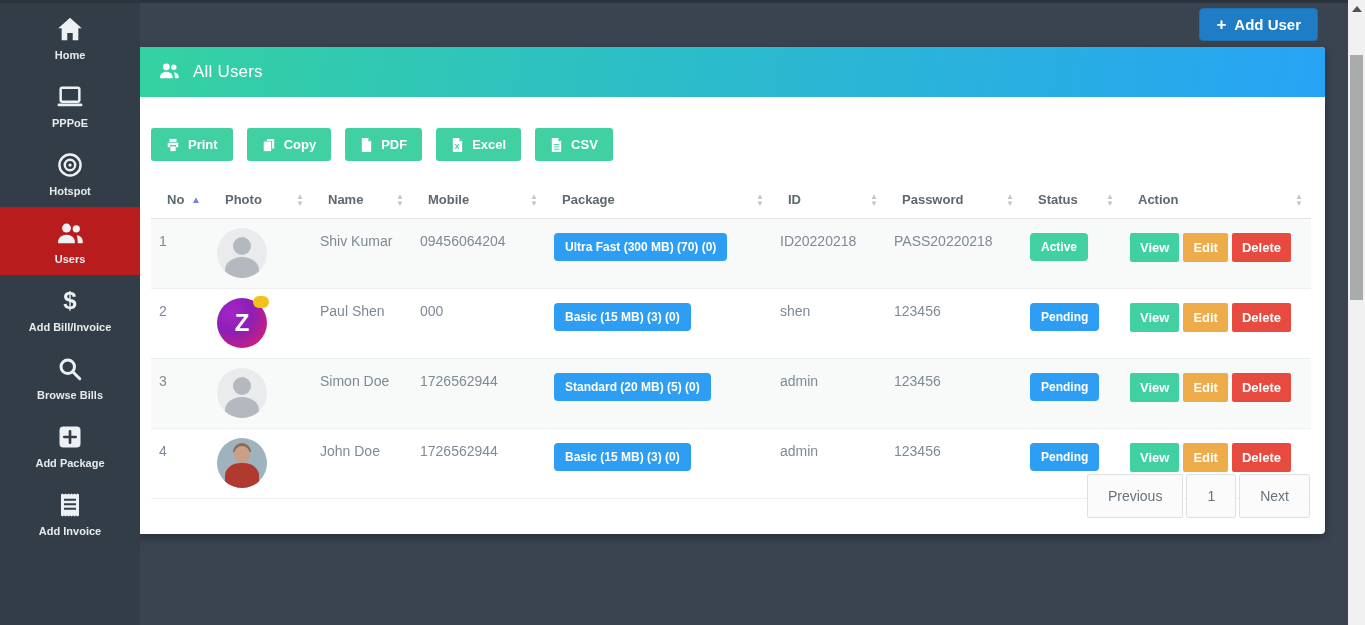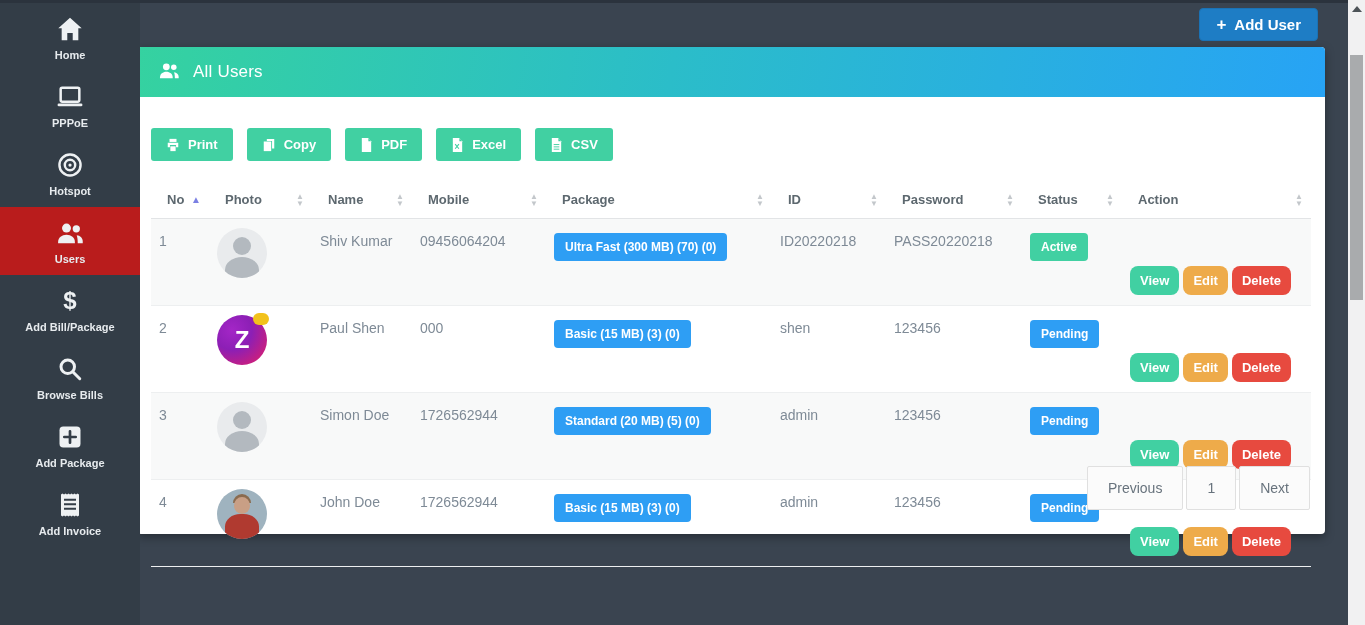--- a/index.html
+++ b/index.html
@@ -118,28 +118,28 @@
   
   .badge {
     display:inline-block; color:#fff; font-size:12px; font-weight:bold;
     padding:7px 11px; border-radius:4px; white-space:nowrap;
   }
   .badge-blue { background:#2e9ef4; }
   .badge-green { background:#41d0a2; }
   .act-btn {
     display:inline-block; color:#fff; font-size:13px; font-weight:bold; border:none;
     font-family:"Liberation Sans", sans-serif;
-    padding:7px 10px; border-radius:8px; margin-right:4px; cursor:pointer;
+    padding:7px 10px; border-radius:2px; margin-right:4px; cursor:pointer;
   }
   .act-view { background:#41d0a2; }
-  .act-edit { background:#eeab4a;margin-top:33px; }
+  .act-edit { background:#eeab4a; }
   .act-delete { background:#e74a3f; }
 
   
-  .pagination { position:absolute; right:15px; bottom:24px; display:flex; gap:3px;padding-left:20px; }
+  .pagination { position:absolute; right:15px; bottom:16px; display:flex; gap:3px;padding-left:20px; }
   .page-btn {
     border:1px solid #e0e0e0; background:#fbfbfb; color:#68737d; font-size:14px;
     font-family:"Liberation Sans", sans-serif;
     padding:13px 20px; border-radius:2px; cursor:pointer; min-width:48px; text-align:center;
   }
 
   
   .scrollbar {
     position:absolute; right:0; top:0; width:17px; height:625px; background:#f1f1f2; z-index:10;
   }
@@ -193,21 +193,21 @@
           <path d="M1.5 14.5c0-3.2 2.7-5.3 6-5.3s6 2.1 6 5.3v.8h-12z"></path>
           <path d="M14.8 9.6c2.4.2 4.3 1.9 4.3 4.3v1.4h-3.6v-1c0-1.8-.3-3.4-.7-4.7z"></path>
         </svg>
     </span>
     <span class="side-label">Users</span>
   </div>
   <div class="side-item">
     <span class="side-icon">
         <span class="dollar-glyph">$</span>
       </span>
-    <span class="side-label">Add Bill/Package</span>
+    <span class="side-label">Add Bill/Invoice</span>
   </div>
   <div class="side-item">
     <span class="side-icon">
       <svg width="24" height="24" viewBox="0 0 16 16" fill="none" stroke="#eef1f3" stroke-width="2">
           <circle cx="6.5" cy="6.5" r="4.5"></circle>
           <line x1="10" y1="10" x2="14.5" y2="14.5" stroke-linecap="round"></line>
         </svg>
     </span>
     <span class="side-label">Browse Bills</span>
   </div>

